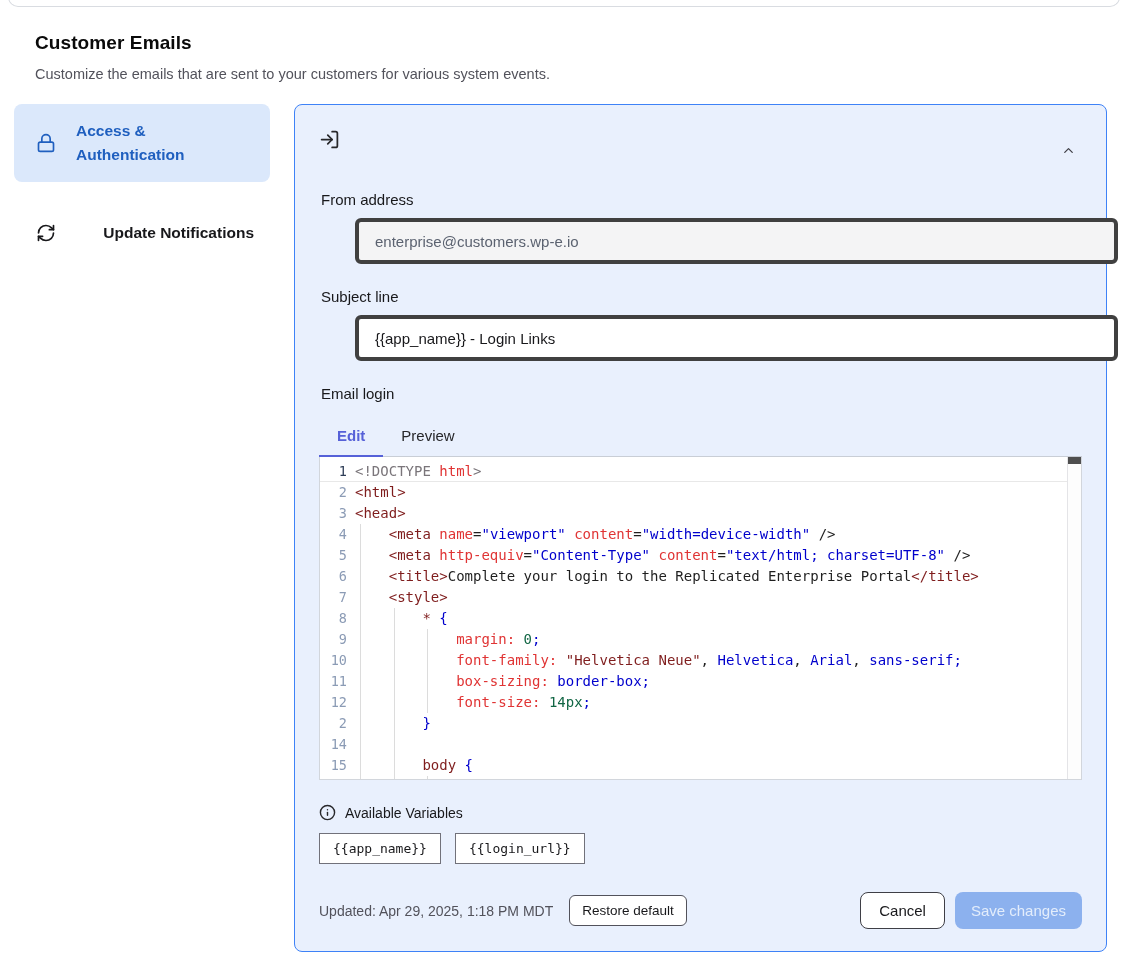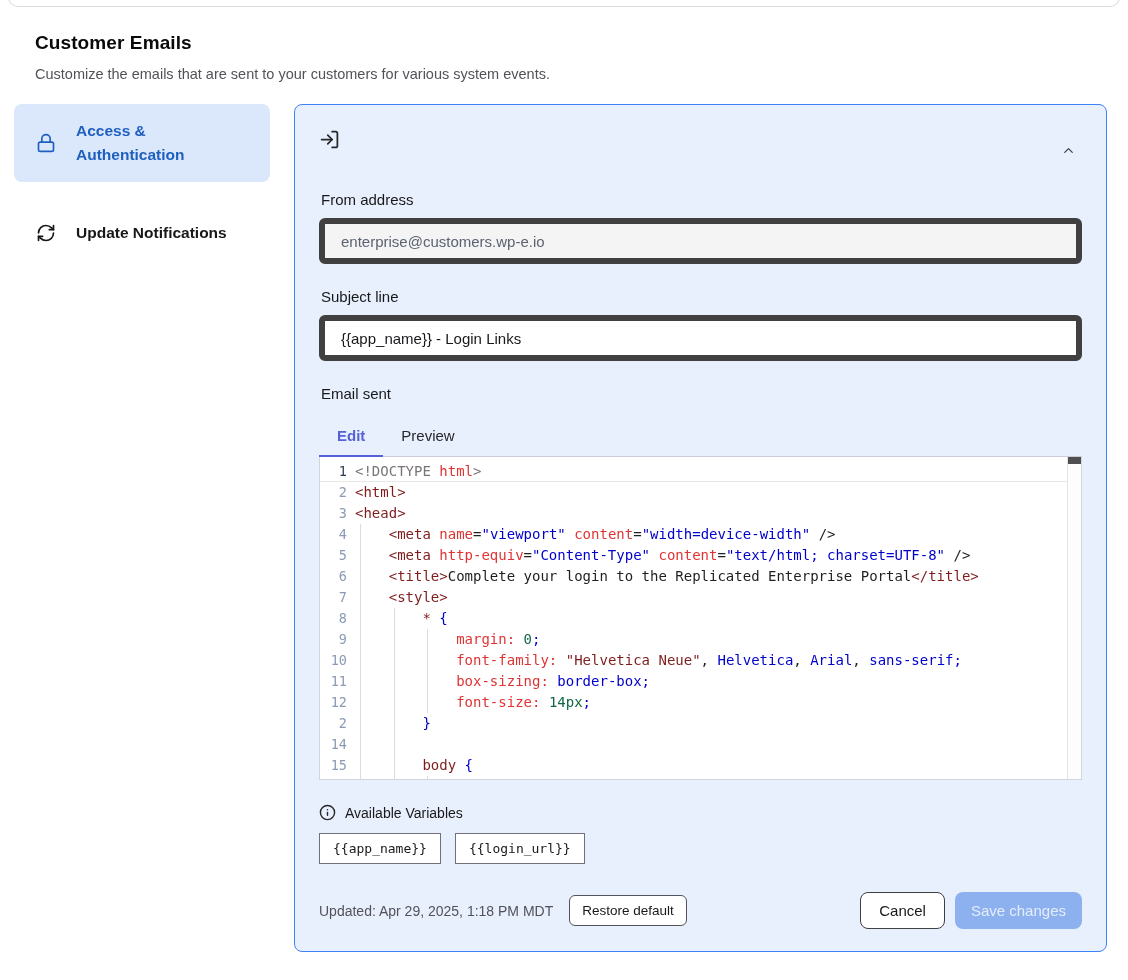--- a/index.html
+++ b/index.html
@@ -11,37 +11,37 @@
 
   .page-header { padding:32px 35px 0 35px; }
   .page-title { font-size:19px; font-weight:700; color:#0a0a0a; letter-spacing:.1px; }
   .page-subtitle { margin-top:12px; font-size:14.5px; color:#52525b; }
 
   .content { display:flex; align-items:flex-start; padding:0 21px 0 14px; margin-top:22px; gap:24px; }
 
   
   .sidebar { width:256px; flex:0 0 256px; }
   .side-item { display:flex; align-items:center; gap:20px; padding:15px 16px 15px 22px;
-    border-radius:8px; cursor:pointer; font-size:15.5px; font-weight:600; color:#18181b; }
+    border-radius:8px; cursor:pointer; font-size:15.5px; font-weight:600; color:#18181b;justify-content:space-between; }
   .side-item + .side-item { margin-top:24px; }
   .side-item.active { background:#dbe8fb; color:#1f5fbf; }
   .side-item .icn { display:flex; flex:0 0 auto; }
   .side-item .lbl { line-height:24px; }
 
   
   .panel { flex:1; background:#e9f0fd; border:1px solid #3e82f7; border-radius:8px; padding:24px 24px 22px 24px; }
   .panel-header { display:flex; align-items:flex-start; gap:14px; }
   .panel-heading { flex:1; }
   .panel-title { font-size:17px; font-weight:700; color:#18181b; }
   .panel-sub { margin-top:4px; font-size:15px; color:#52525b; }
   .collapse-btn { background:none; border:none; cursor:pointer; padding:6px; margin-top:8px; display:flex; }
 
   .field-label { display:block; font-size:15px; color:#18181b; margin:24px 0 10px 2px; }
-  .text-input { width:100%; height:46px; border:6px solid #404040; border-radius:6px;
-    padding:0 16px; font-size:15px; font-family:"Liberation Sans",sans-serif; background:#fff; color:#18181b; }
+  .text-input { width:100%; height:46px; border:4px solid #404040; border-radius:6px;
+    padding:0 16px; font-size:15px; font-family:"Liberation Sans",sans-serif; background:#fff; color:#18181b;margin-left:36px; }
   .text-input.muted { background:#f4f4f5; color:#5b6270; }
 
   
   .tabbar { display:flex; border-bottom:1px solid #c9ced6; margin-top:16px; }
   .tab { position:relative; background:none; border:none; cursor:pointer; padding:9px 18px 12px 18px;
     font-size:15px; color:#27272a; font-family:"Liberation Sans",sans-serif; }
   .tab.active { color:#5661d8; font-weight:700; }
   .tab.active::after { content:""; position:absolute; left:0; right:0; bottom:-2px; height:3px; background:#5661d8; }
 
   
@@ -134,21 +134,21 @@
         </span>
       </button>
     </header>
 
     <label class="field-label">From address</label>
     <input class="text-input muted" type="text" value="enterprise@customers.wp-e.io" style="">
 
     <label class="field-label">Subject line</label>
     <input class="text-input" type="text" value="{{app_name}} - Login Links" style="">
 
-    <label class="field-label">Email sent</label>
+    <label class="field-label">Email login</label>
 
     <div class="tabbar" id="tabbar">
         <button class="tab active">Edit</button>
         <button class="tab">Preview</button>
       </div>
 
     <div class="editor">
       <div class="ed-lines" id="ed-lines">
           <div class="cl active">
             <span class="gut">1</span>

